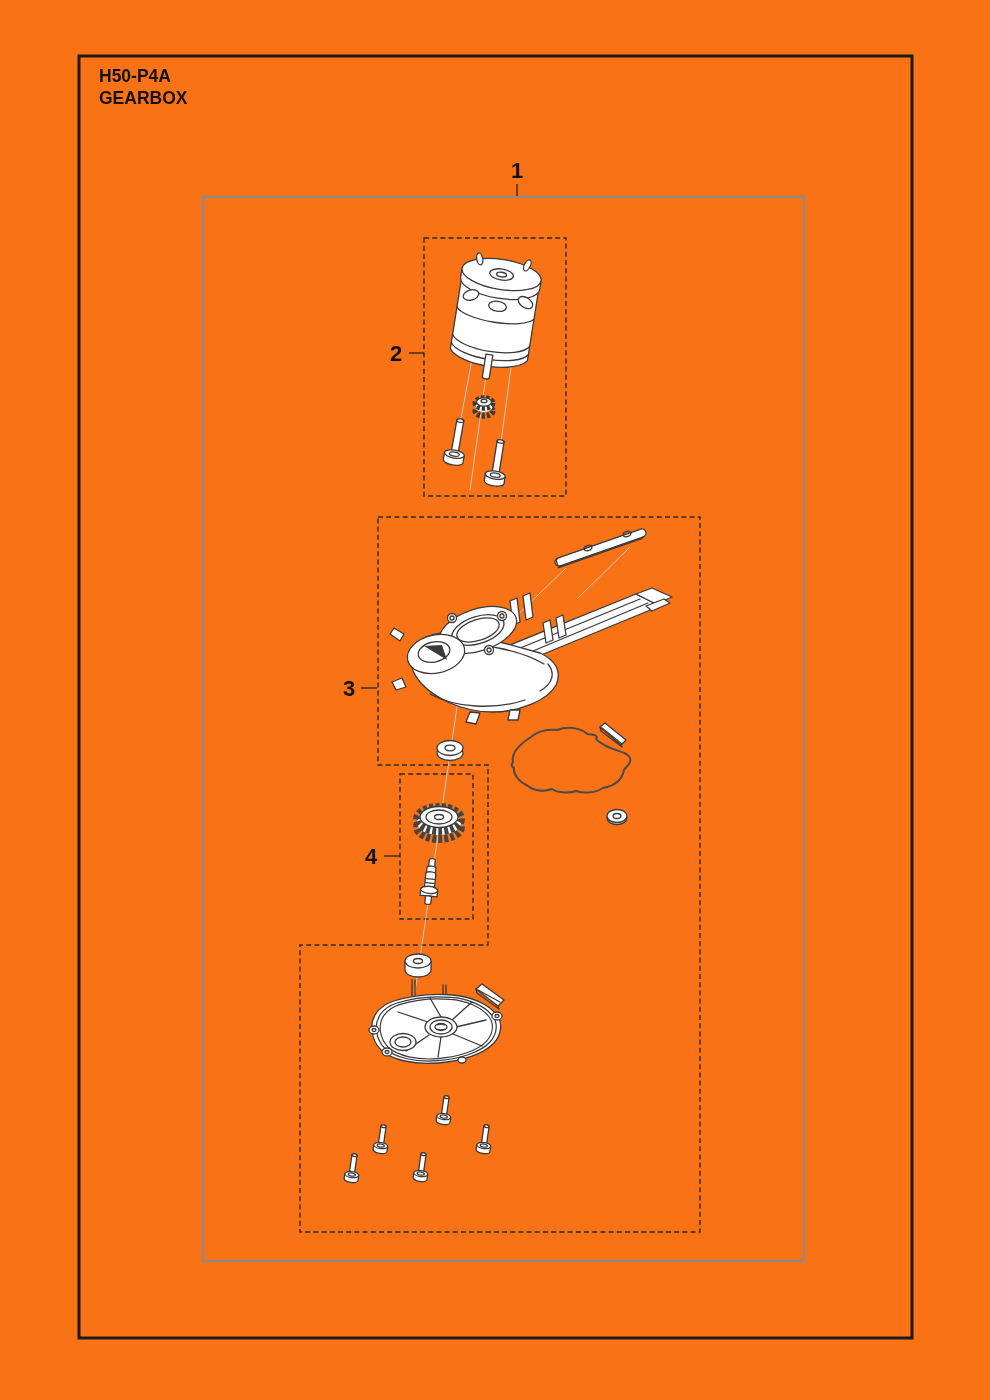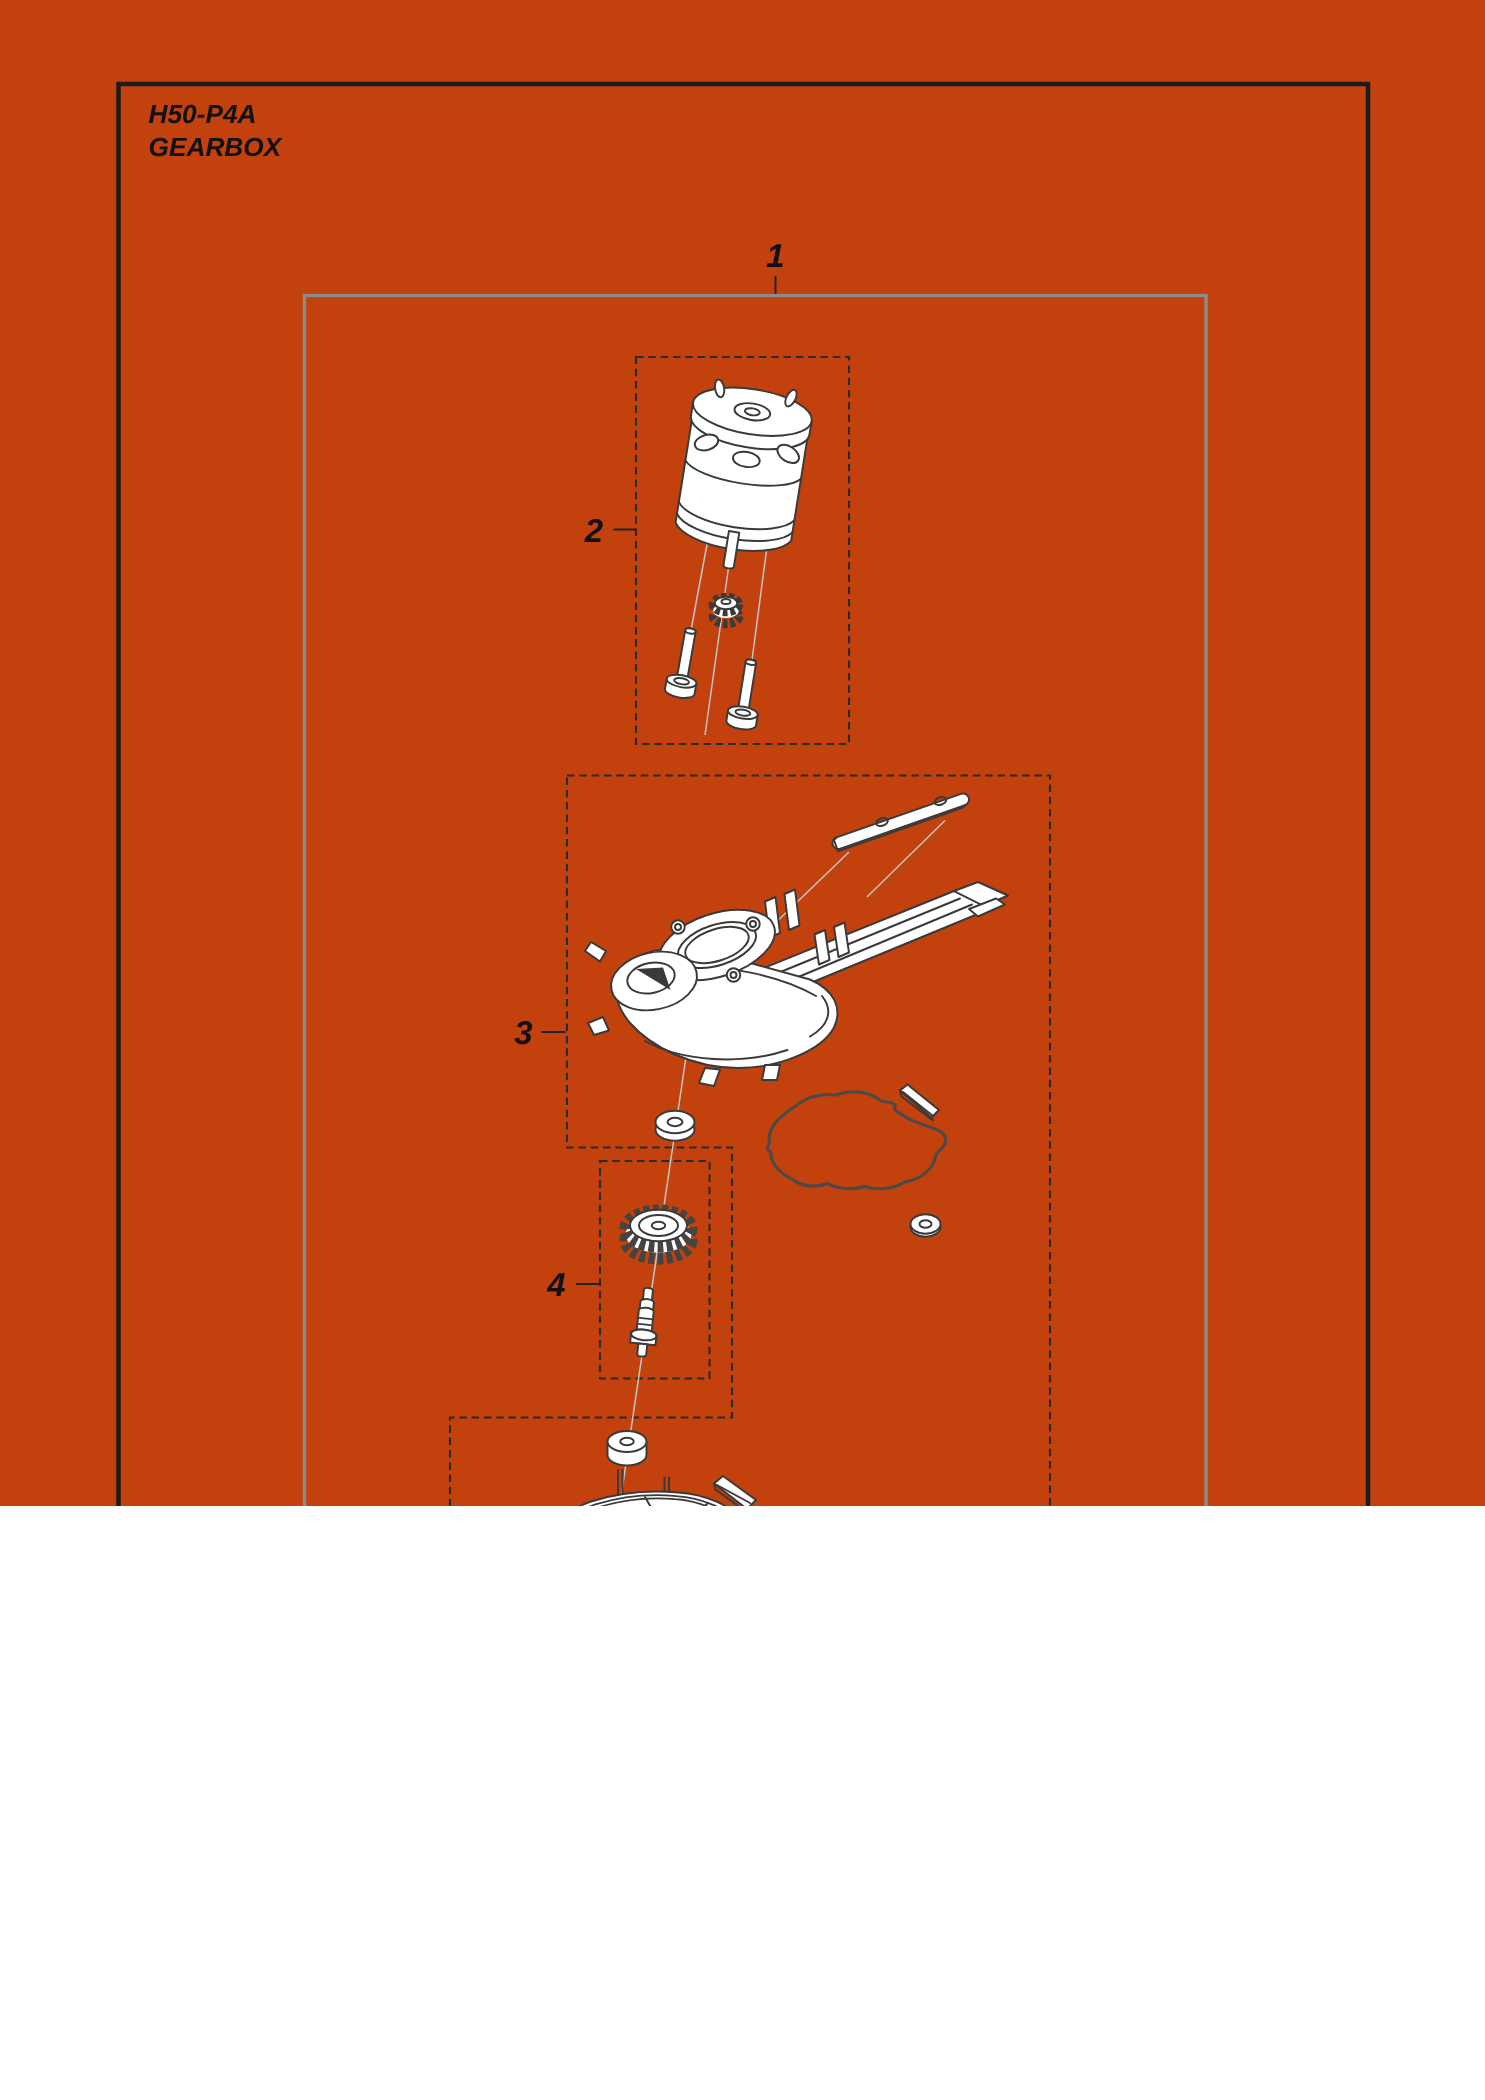--- a/index.html
+++ b/index.html
@@ -1,22 +1,21 @@
 <!DOCTYPE html>
 <html><head>
 <meta charset="utf-8">
 <style>
   html,body{margin:0;padding:0;background:#fff;}
   .page{
     position:relative;
-    width:990px;height:1004px;
-    background:#c2410c;
+    width:990px;height:1400px;
+    background:#f97316;
     font-family:"Liberation Sans", sans-serif;
     overflow:hidden;
-    font-style:italic;
   }
   svg{position:absolute;left:0;top:0;}
   .title-text{font-family:"Liberation Sans",sans-serif;font-weight:bold;font-size:17.5px;fill:#111;}
   .callout-text{font-family:"Liberation Sans",sans-serif;font-weight:bold;font-size:22px;fill:#111;}
   .ln{stroke:#3a3a3a;stroke-width:1.3;fill:none;stroke-linecap:round;stroke-linejoin:round;}
   .lnf{stroke:#3a3a3a;stroke-width:1.3;fill:#fff;stroke-linejoin:round;}
   .proj{stroke:#c5c5c5;stroke-width:1;fill:none;}
   .dashbox{fill:none;stroke:#2a2a2a;stroke-width:1.4;stroke-dasharray:5 3.2;}
   .leader{stroke:#222;stroke-width:1.3;}
 </style>

